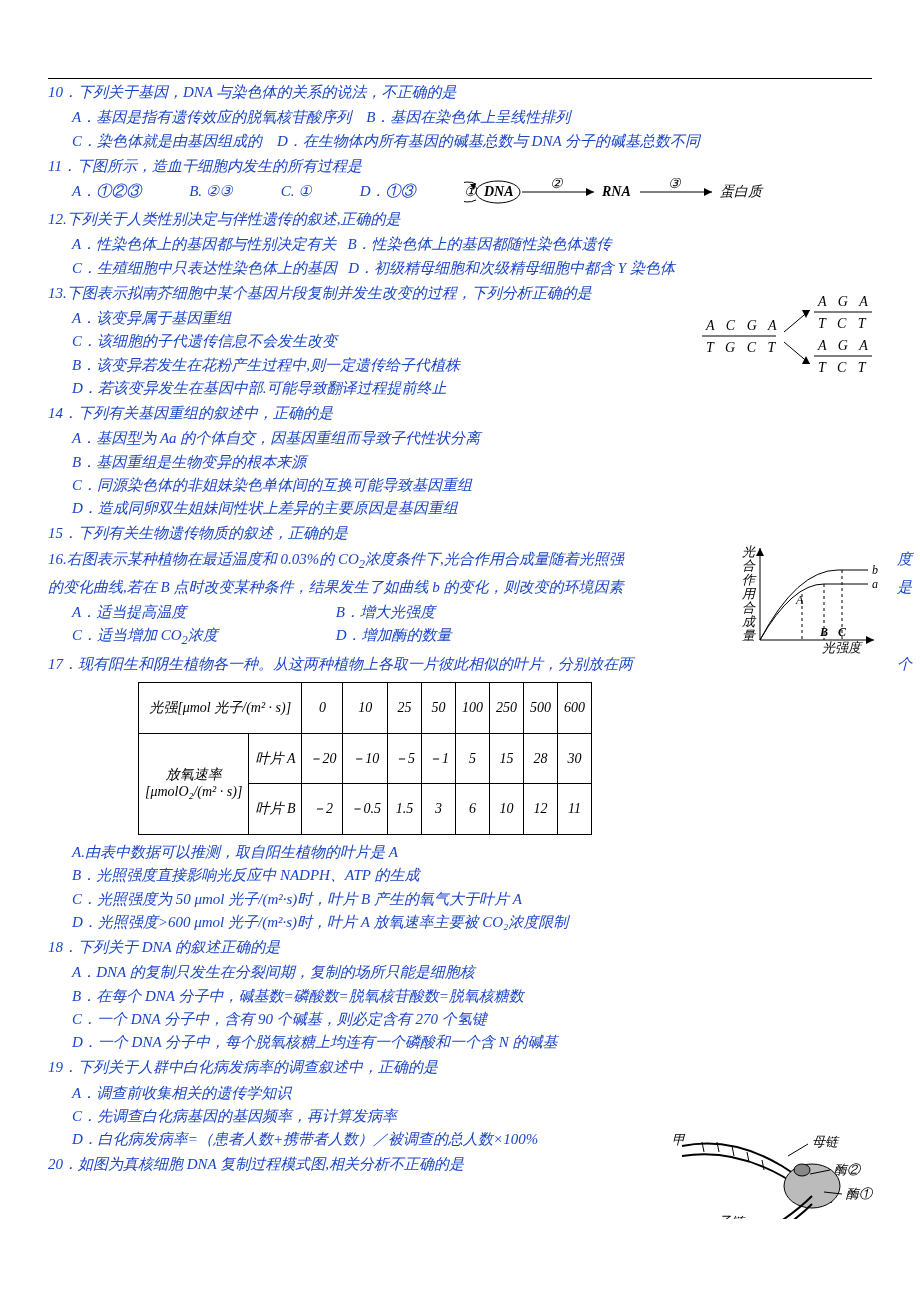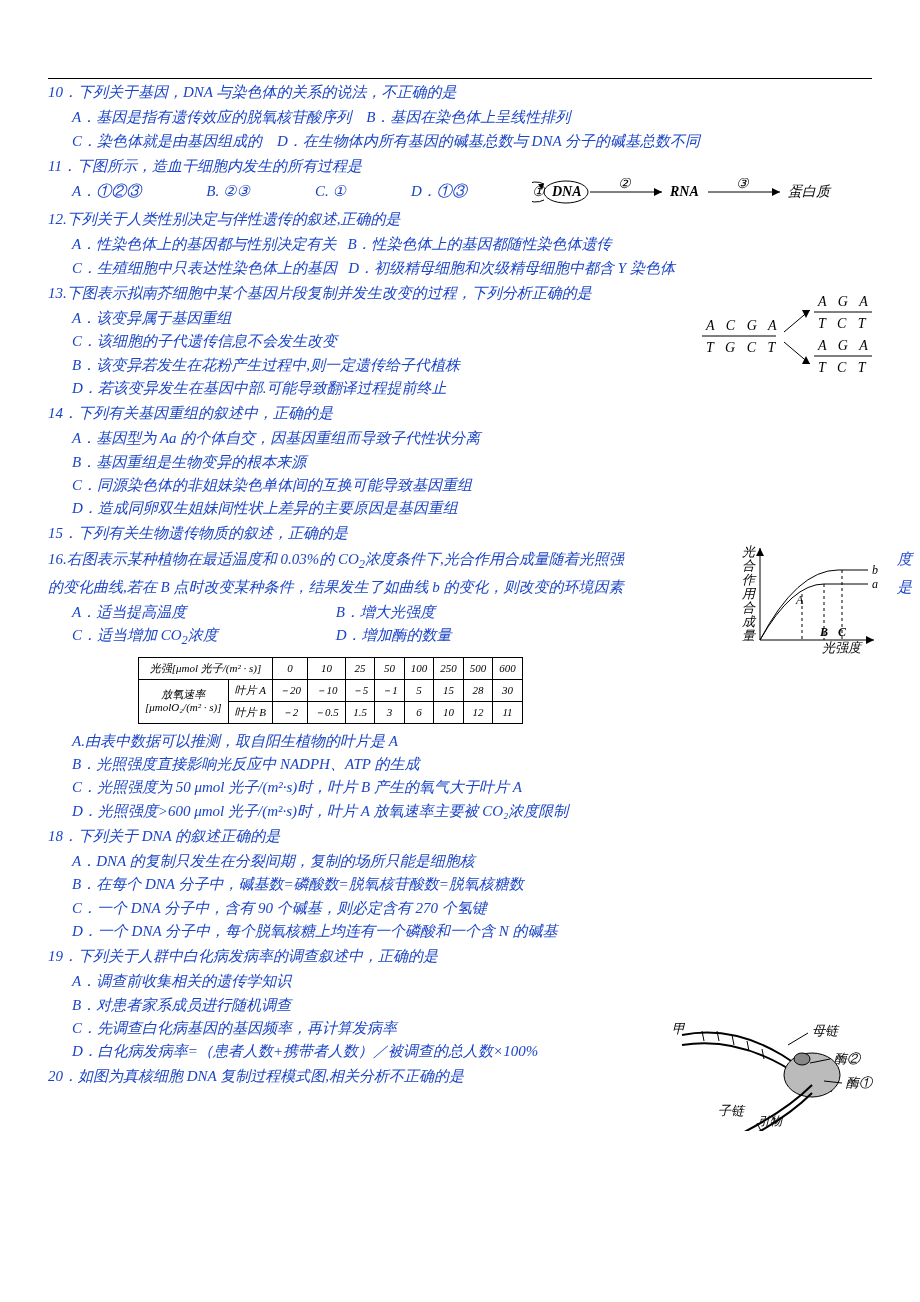--- a/index.html
+++ b/index.html
@@ -23,23 +23,23 @@
 .blue { color: #1a44c7; }
 .q { margin: 2px 0; }
 .opt { padding-left: 24px; }
 .inline-svg { vertical-align: middle; }
 table.data {
   border-collapse: collapse;
   margin: 6px 0 6px 90px;
 }
 table.data td, table.data th {
   border: 1px solid #000;
-  padding: 2px 6px;
+  padding: 14px 6px;
   text-align: center;
-  font-size: 11px;
+  font-size: 14px;
 }
 .rel { position: relative; }
 </style>
 </head>
 <body>
 
 <div class="page">
   <div class="rule"></div>
 
   <div class="q blue">10．下列关于基因，DNA 与染色体的关系的说法，不正确的是</div>
@@ -47,21 +47,21 @@
     <span>A．基因是指有遗传效应的脱氧核苷酸序列</span>&nbsp;&nbsp;&nbsp;
     <span>B．基因在染色体上呈线性排列</span>
   </div>
   <div class="opt blue">
     <span>C．染色体就是由基因组成的</span>&nbsp;&nbsp;&nbsp;
     <span>D．在生物体内所有基因的碱基总数与 DNA 分子的碱基总数不同</span>
   </div>
 
   <div class="q blue rel">
     <span>11．下图所示，造血干细胞内发生的所有过程是</span>
-    <div class="opt" style="display:flex;align-items:center;justify-content:space-between;">
+    <div class="opt" style="display:flex;gap:48px;align-items:center;">
       <span>A．①②③</span>
       <span>B. ②③</span>
       <span>C. ①</span>
       <span>D．①③</span>
       <span style="color:#000;">
         <svg class="inline-svg" width="340" height="28">
           <text x="0" y="18" font-size="14">①</text>
           <ellipse cx="34" cy="14" rx="22" ry="11" fill="none" stroke="#000"></ellipse>
           <text x="20" y="18" font-size="14" font-weight="bold">DNA</text>
           <line x1="58" y1="14" x2="130" y2="14" stroke="#000"></line>
@@ -162,20 +162,24 @@
       <span>B．增大光强度</span>
     </div>
     <div class="opt blue">
       <span style="display:inline-block;width:260px;">
         <span>C．适当增加 CO</span><sub>2</sub><span>浓度</span>
       </span>
       <span>D．增加酶的数量</span>
     </div>
   </div>
 
+  <div class="q blue rel" style="padding-right:160px;">
+    <span>17．现有阳生和阴生植物各一种。从这两种植物上各取一片彼此相似的叶片，分别放在两</span>
+    <span style="position:absolute;right:-40px;">个</span>
+  </div>
 
   <table class="data">
     <tbody>
         <tr>
       <td colspan="2">光强[μmol 光子/(m² · s)]</td>
       <td>0</td>
       <td>10</td>
       <td>25</td>
       <td>50</td>
       <td>100</td>
@@ -251,20 +255,19 @@
           <line x1="110" y1="100" x2="114" y2="108"></line>
         </g>
         <line x1="146" y1="18" x2="126" y2="30" stroke="#000"></line>
         <line x1="168" y1="44" x2="148" y2="48" stroke="#000"></line>
         <line x1="180" y1="68" x2="162" y2="66" stroke="#000"></line>
       </svg>
     </div>
 
     <div class="q blue">19．下列关于人群中白化病发病率的调查叙述中，正确的是</div>
     <div class="opt blue">A．调查前收集相关的遗传学知识</div>
-    <div class="opt blue">B．对患者家系成员进行随机调查</div>
     <div class="opt blue">C．先调查白化病基因的基因频率，再计算发病率</div>
     <div class="opt blue">D．白化病发病率=（患者人数+携带者人数）／被调查的总人数×100%</div>
 
     <div class="q blue">20．如图为真核细胞 DNA 复制过程模式图,相关分析不正确的是</div>
   </div>
 
 </div>
 
 </body></html>

